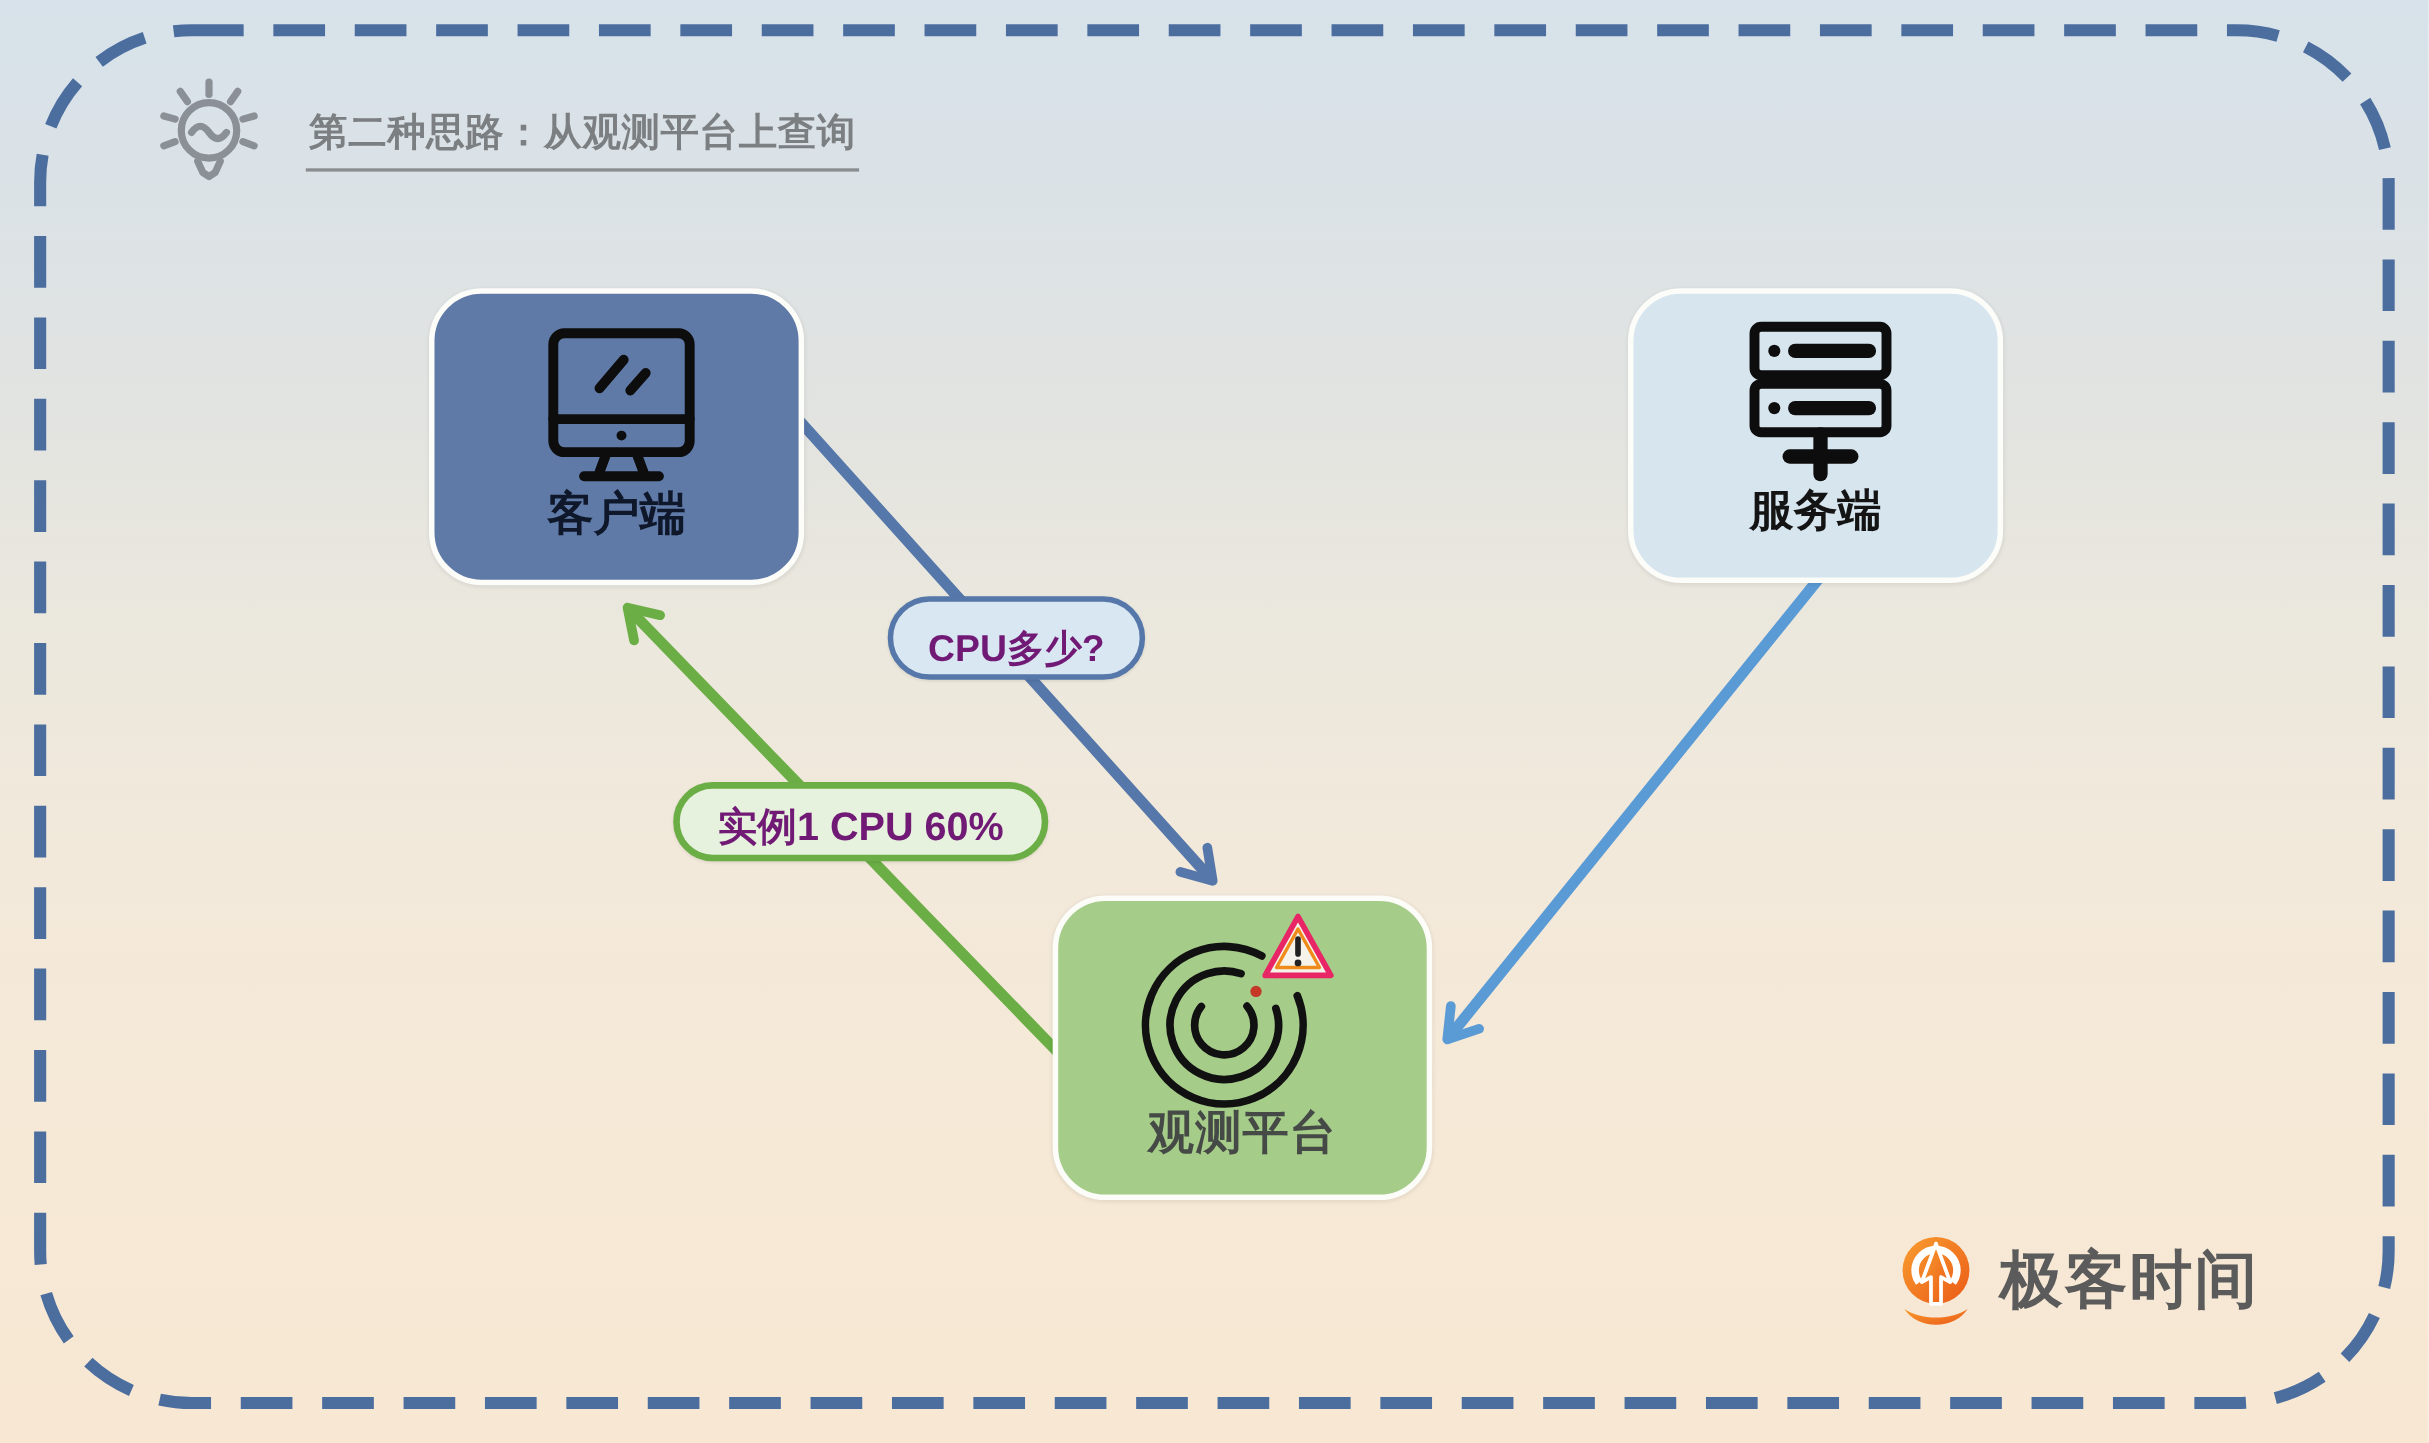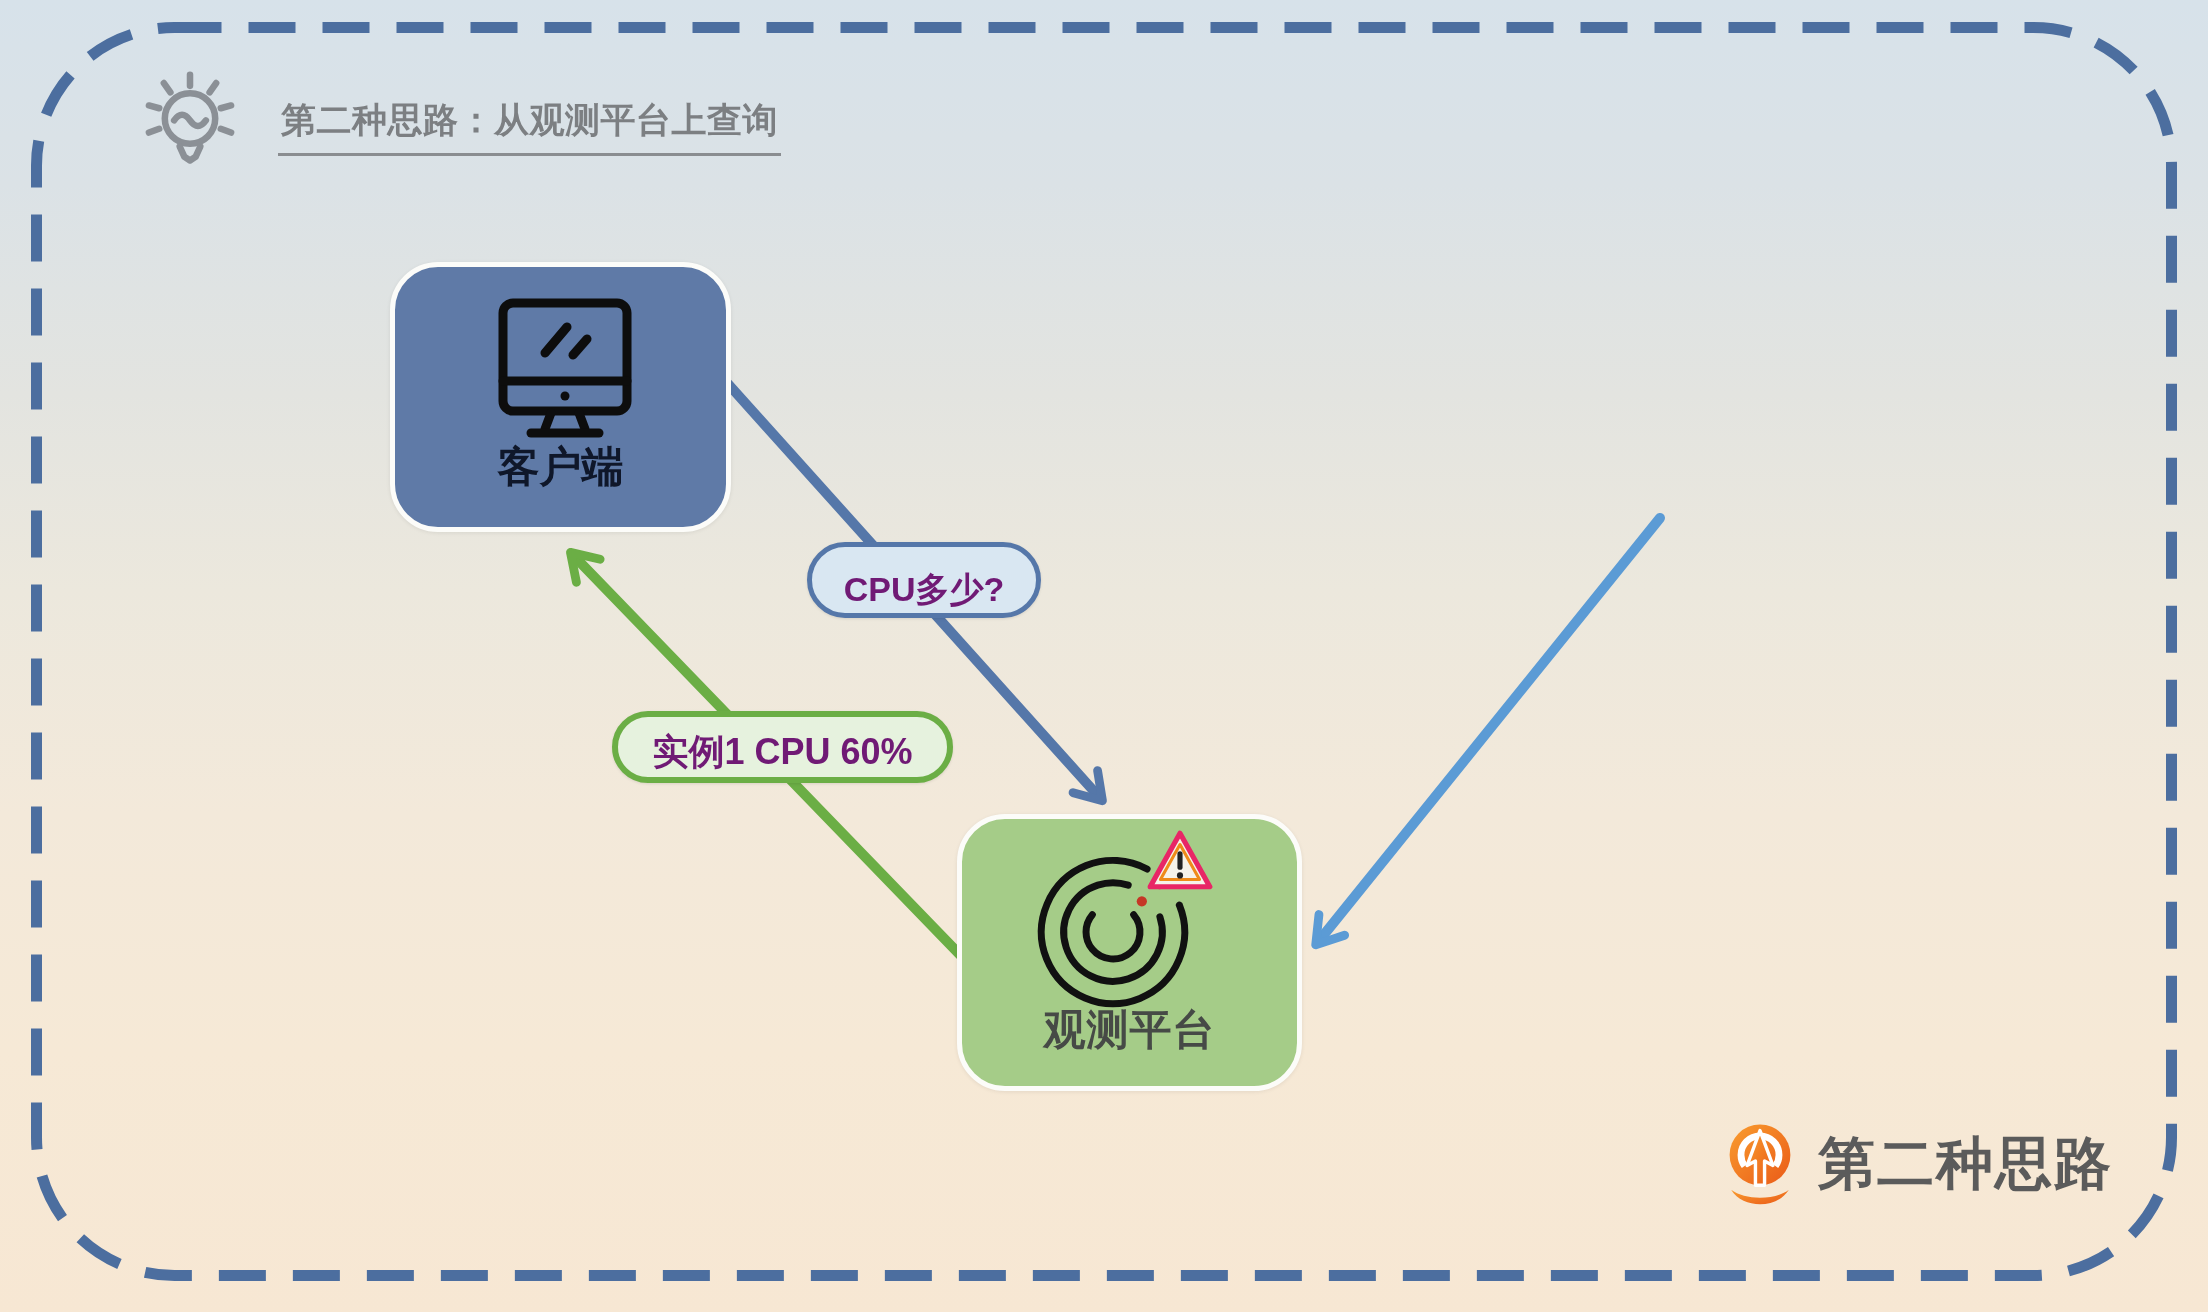--- a/index.html
+++ b/index.html
@@ -123,20 +123,33 @@
       <circle cx="80" cy="101" r="4.5" fill="#0d0d0d" stroke="none"></circle>
       <line x1="60" y1="58" x2="82" y2="32"></line>
       <line x1="88" y1="60" x2="102" y2="44"></line>
       <line x1="66" y1="118" x2="60" y2="134"></line>
       <line x1="94" y1="118" x2="100" y2="134"></line>
       <line x1="46" y1="138" x2="114" y2="138"></line>
     </svg>
     <div class="node-label">客户端</div>
   </div>
 
+  <div class="node node-server">
+    <svg class="rack-icon" viewBox="0 0 160 150" fill="none" stroke="#0d0d0d" stroke-width="9" stroke-linecap="round" stroke-linejoin="round">
+      <rect x="20" y="6" width="120" height="44" rx="6"></rect>
+      <rect x="20" y="58" width="120" height="44" rx="6"></rect>
+      <circle cx="38" cy="28" r="5.5" fill="#0d0d0d" stroke="none"></circle>
+      <circle cx="38" cy="80" r="5.5" fill="#0d0d0d" stroke="none"></circle>
+      <line x1="57" y1="28" x2="124" y2="28" stroke-width="13"></line>
+      <line x1="57" y1="80" x2="124" y2="80" stroke-width="13"></line>
+      <line x1="80" y1="104" x2="80" y2="140" stroke-width="13"></line>
+      <line x1="52" y1="124" x2="108" y2="124" stroke-width="13"></line>
+    </svg>
+    <div class="node-label">服务端</div>
+  </div>
 
   <div class="node node-platform">
     <svg class="radar-icon" viewBox="0 0 200 200" fill="none" stroke="#111111" stroke-width="7.5" stroke-linecap="round">
       <circle cx="100" cy="100" r="77" pathLength="100" stroke-dasharray="89 11" transform="rotate(-22 100 100)"></circle>
       <circle cx="100" cy="100" r="53" pathLength="100" stroke-dasharray="85 15" transform="rotate(-18 100 100)"></circle>
       <circle cx="100" cy="100" r="29" pathLength="100" stroke-dasharray="72 28" transform="rotate(-40 100 100)"></circle>
       <circle cx="150" cy="46" r="8" fill="#c53726" stroke="none"></circle>
       <circle cx="131" cy="67" r="5.5" fill="#c53726" stroke="none"></circle>
     </svg>
     <svg class="warning-icon" viewBox="0 0 70 66">
@@ -161,16 +174,16 @@
         <linearGradient id="og" x1="0" y1="0" x2="1" y2="1">
           <stop offset="0" stop-color="#f99d2f"></stop>
           <stop offset="1" stop-color="#ea5a17"></stop>
         </linearGradient>
       </defs>
       <circle cx="50" cy="46" r="40" fill="url(#og)"></circle>
       <path d="M12 92 C 30 106, 70 106, 88 92 C 80 105, 65 111, 50 111 C 35 111, 20 105, 12 92 Z" fill="url(#og)"></path>
       <circle cx="50" cy="46" r="25" fill="none" stroke="#ffffff" stroke-width="9" pathLength="100" stroke-dasharray="70 30" stroke-dashoffset="60"></circle>
       <path d="M50 14 L67 60 L56 54 L56 86 L44 86 L44 54 L33 60 Z" fill="url(#og)" stroke="#ffffff" stroke-width="4.5" stroke-linejoin="round"></path>
     </svg>
-    <div class="logo-text">第二种思路</div>
+    <div class="logo-text">极客时间</div>
   </div>
 
 </div>
 
 </body></html>

